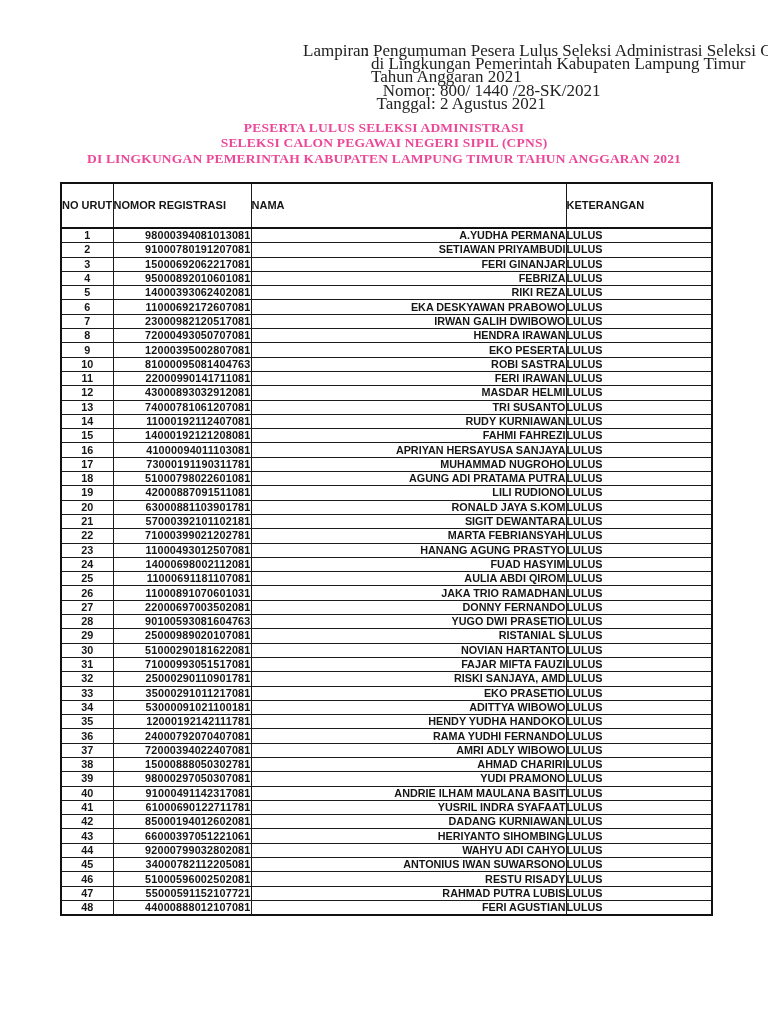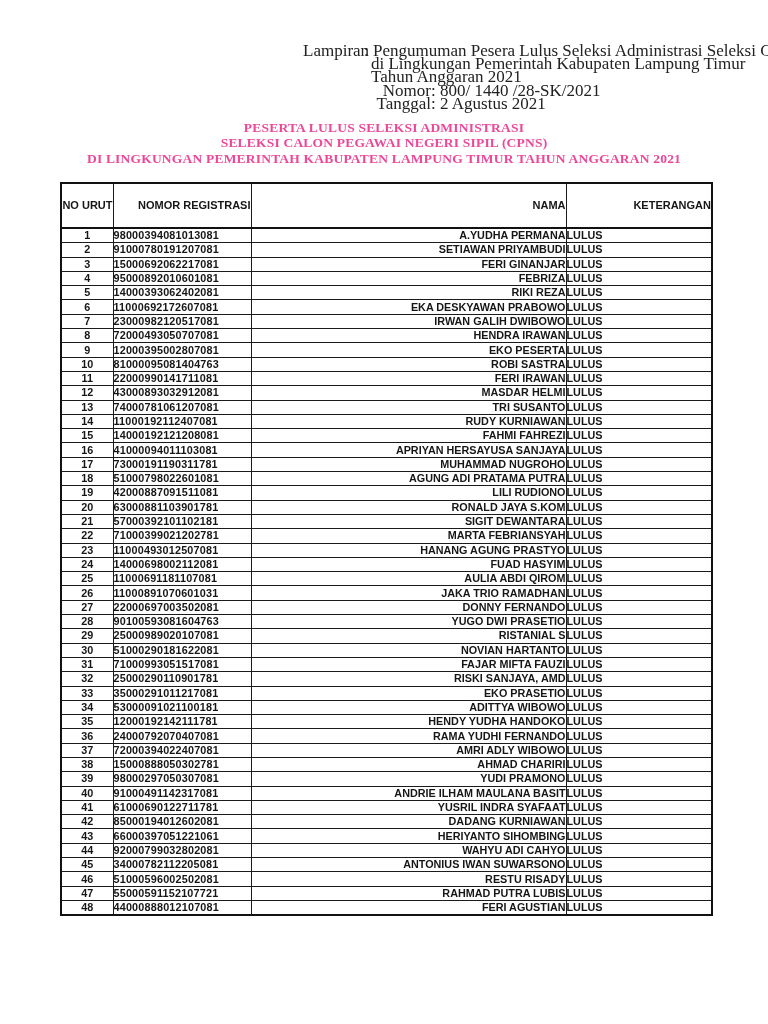--- a/index.html
+++ b/index.html
@@ -79,38 +79,38 @@
     overflow: hidden;
     white-space: nowrap;
   }
   table.result-table {
     border: 2px solid #111;
   }
   table.result-table th {
     height: 43px;
     font-size: 11px;
     line-height: 12.5px;
-    text-align: right;
+    text-align: left;
     vertical-align: middle;
     white-space: normal;
     border-bottom: 2px solid #111;
   }
   table.result-table td {
     height: 13.3px;
     font-size: 10.8px;
     line-height: 13px;
     vertical-align: middle;
   }
   col.col-no     { width: 52px; }
   col.col-reg    { width: 138px; }
   col.col-nama   { width: 315px; }
   col.col-ket    { width: 146px; }
 
   td.c0 { text-align: center; }
-  td.c1 { text-align: left; letter-spacing: 0.2px; }
+  td.c1 { text-align: right; letter-spacing: 0.2px; }
   td.c2 { text-align: right; padding-left: 5px; }
   td.c3 { }
 </style>
 </head>
 <body>
 
 <div class="lampiran-block">
   <div class="lamp-label">Lampiran</div>
   <div class="lamp-content">
     <div>: Pengumuman Pesera Lulus Seleksi Administrasi Seleksi CASN</div>

